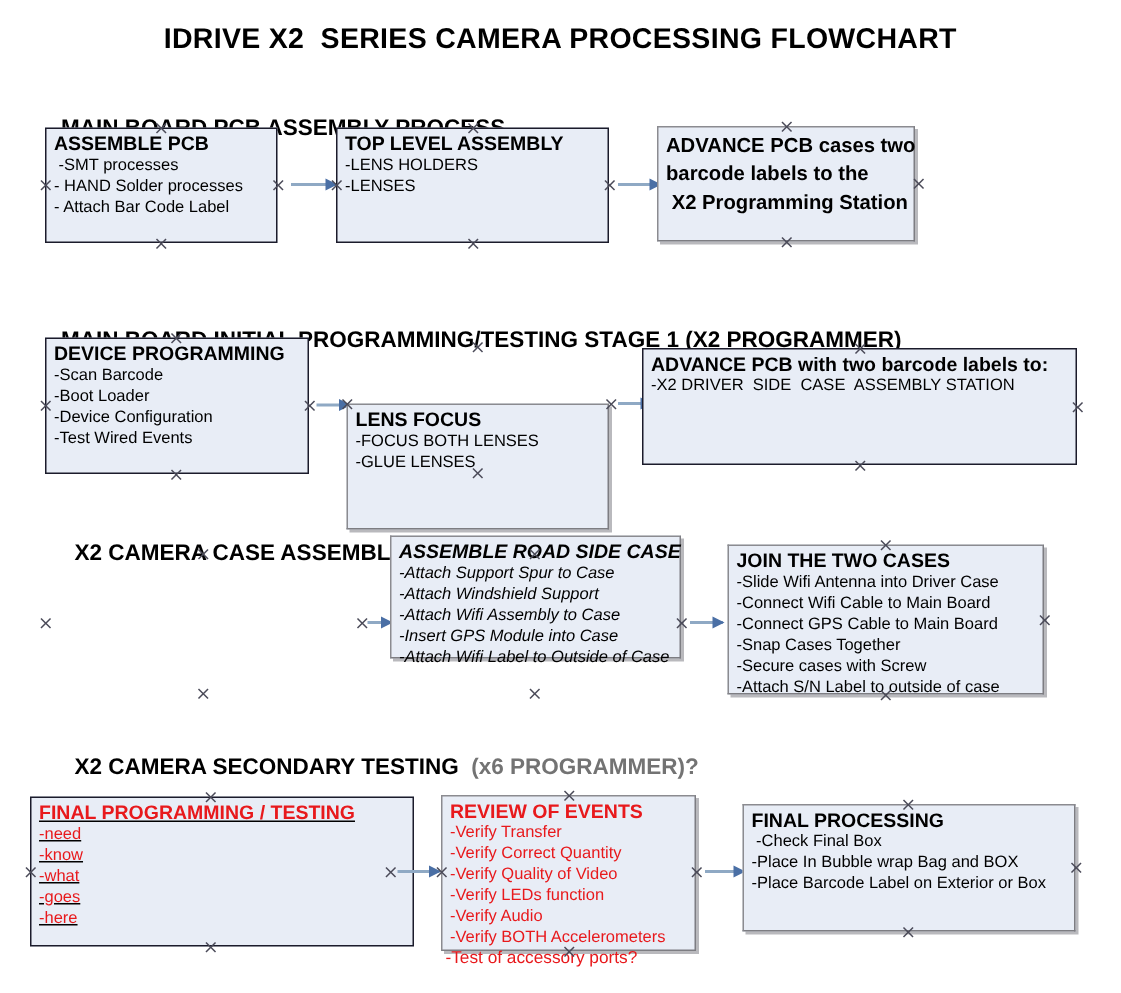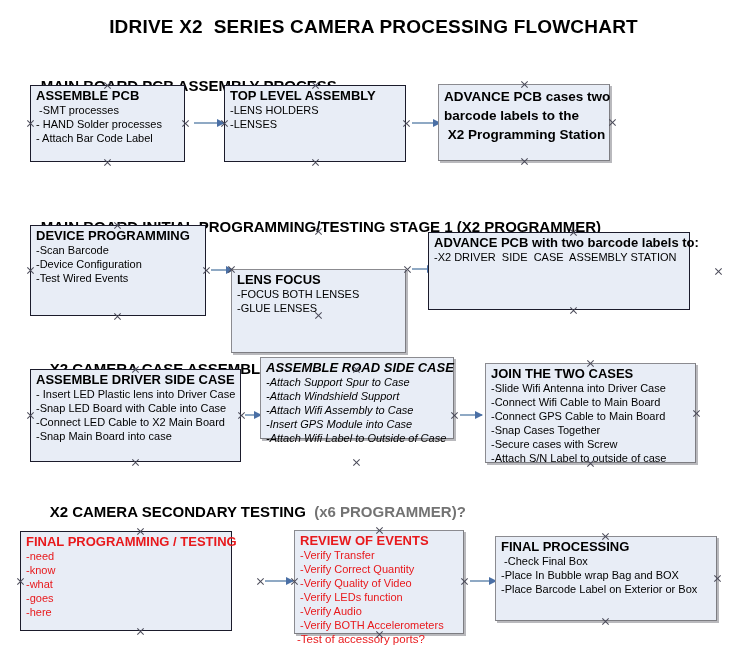--- a/index.html
+++ b/index.html
@@ -170,20 +170,21 @@
   <div class="handle" style="left:520px; top:157px;"></div>
   <div class="handle" style="left:608px; top:118px;"></div>
 
   <div class="section-header" style="left:24px; top:201px;">
     <span>MAIN BOARD INITIAL PROGRAMMING/TESTING STAGE 1 (X2 PROGRAMMER)</span>
   </div>
 
   <div class="flow-box" style="left:30px; top:225px; width:176px; height:91px;">
     <div class="box-title">DEVICE PROGRAMMING</div>
     <div class="box-line">-Scan Barcode</div>
+    <div class="box-line">-Boot Loader</div>
     <div class="box-line">-Device Configuration</div>
     <div class="box-line">-Test Wired Events</div>
   </div>
   <div class="handle" style="left:113px; top:221px;"></div>
   <div class="handle" style="left:113px; top:312px;"></div>
   <div class="handle" style="left:26px; top:266px;"></div>
   <div class="handle" style="left:202px; top:266px;"></div>
 
   <div class="connector" style="left:211px; top:269px; width:22px;"></div>
 
@@ -192,39 +193,32 @@
     <div class="box-line">-FOCUS BOTH LENSES</div>
     <div class="box-line">-GLUE LENSES</div>
   </div>
   <div class="handle" style="left:314px; top:227px;"></div>
   <div class="handle" style="left:314px; top:311px;"></div>
   <div class="handle" style="left:227px; top:265px;"></div>
   <div class="handle" style="left:403px; top:265px;"></div>
 
   <div class="connector" style="left:412px; top:268px; width:22px;"></div>
 
-  <div class="flow-box" style="left:428px; top:232px; width:262px; height:78px;">
+  <div class="flow-box" style="left:428px; top:232px; width:290px; height:78px;">
     <div class="box-title">ADVANCE PCB with two barcode labels to:</div>
     <div class="box-line">-X2 DRIVER  SIDE  CASE  ASSEMBLY STATION</div>
   </div>
   <div class="handle" style="left:569px; top:228px;"></div>
   <div class="handle" style="left:569px; top:306px;"></div>
   <div class="handle" style="left:714px; top:267px;"></div>
 
   <div class="section-header" style="left:33px; top:343px;">
     <span>X2 CAMERA CASE ASSEMBLIES</span>
   </div>
 
-  <div class="flow-box" style="left:30px; top:369px; width:211px; height:93px;">
-    <div class="box-title">ASSEMBLE DRIVER SIDE CASE</div>
-    <div class="box-line">- Insert LED Plastic lens into Driver Case</div>
-    <div class="box-line">-Snap LED Board with Cable into Case</div>
-    <div class="box-line">-Connect LED Cable to X2 Main Board</div>
-    <div class="box-line">-Snap Main Board into case</div>
-  </div>
   <div class="handle" style="left:131px; top:365px;"></div>
   <div class="handle" style="left:131px; top:458px;"></div>
   <div class="handle" style="left:26px; top:411px;"></div>
   <div class="handle" style="left:237px; top:411px;"></div>
 
   <div class="connector" style="left:245px; top:414px; width:16px;"></div>
 
   <div class="flow-box shadowed" style="left:260px; top:357px; width:194px; height:82px;font-style:italic;">
     <div class="box-title">ASSEMBLE ROAD SIDE CASE</div>
     <div class="box-line">-Attach Support Spur to Case</div>
@@ -249,21 +243,21 @@
     <div class="box-line">-Attach S/N Label to outside of case</div>
   </div>
   <div class="handle" style="left:586px; top:359px;"></div>
   <div class="handle" style="left:586px; top:459px;"></div>
   <div class="handle" style="left:692px; top:409px;"></div>
 
   <div class="section-header" style="left:33px; top:486px;">
     <span>X2 CAMERA SECONDARY TESTING  </span><span class="accent">(x6 PROGRAMMER)?</span>
   </div>
 
-  <div class="flow-box red" style="left:20px; top:531px; width:212px; height:100px;">
+  <div class="flow-box red" style="left:20px; top:531px; width:256px; height:100px;text-decoration:underline;">
     <div class="box-title">FINAL PROGRAMMING / TESTING</div>
     <div class="box-line">-need</div>
     <div class="box-line">-know</div>
     <div class="box-line">-what</div>
     <div class="box-line">-goes</div>
     <div class="box-line">-here</div>
   </div>
   <div class="handle" style="left:136px; top:527px;"></div>
   <div class="handle" style="left:136px; top:627px;"></div>
   <div class="handle" style="left:16px; top:577px;"></div>

